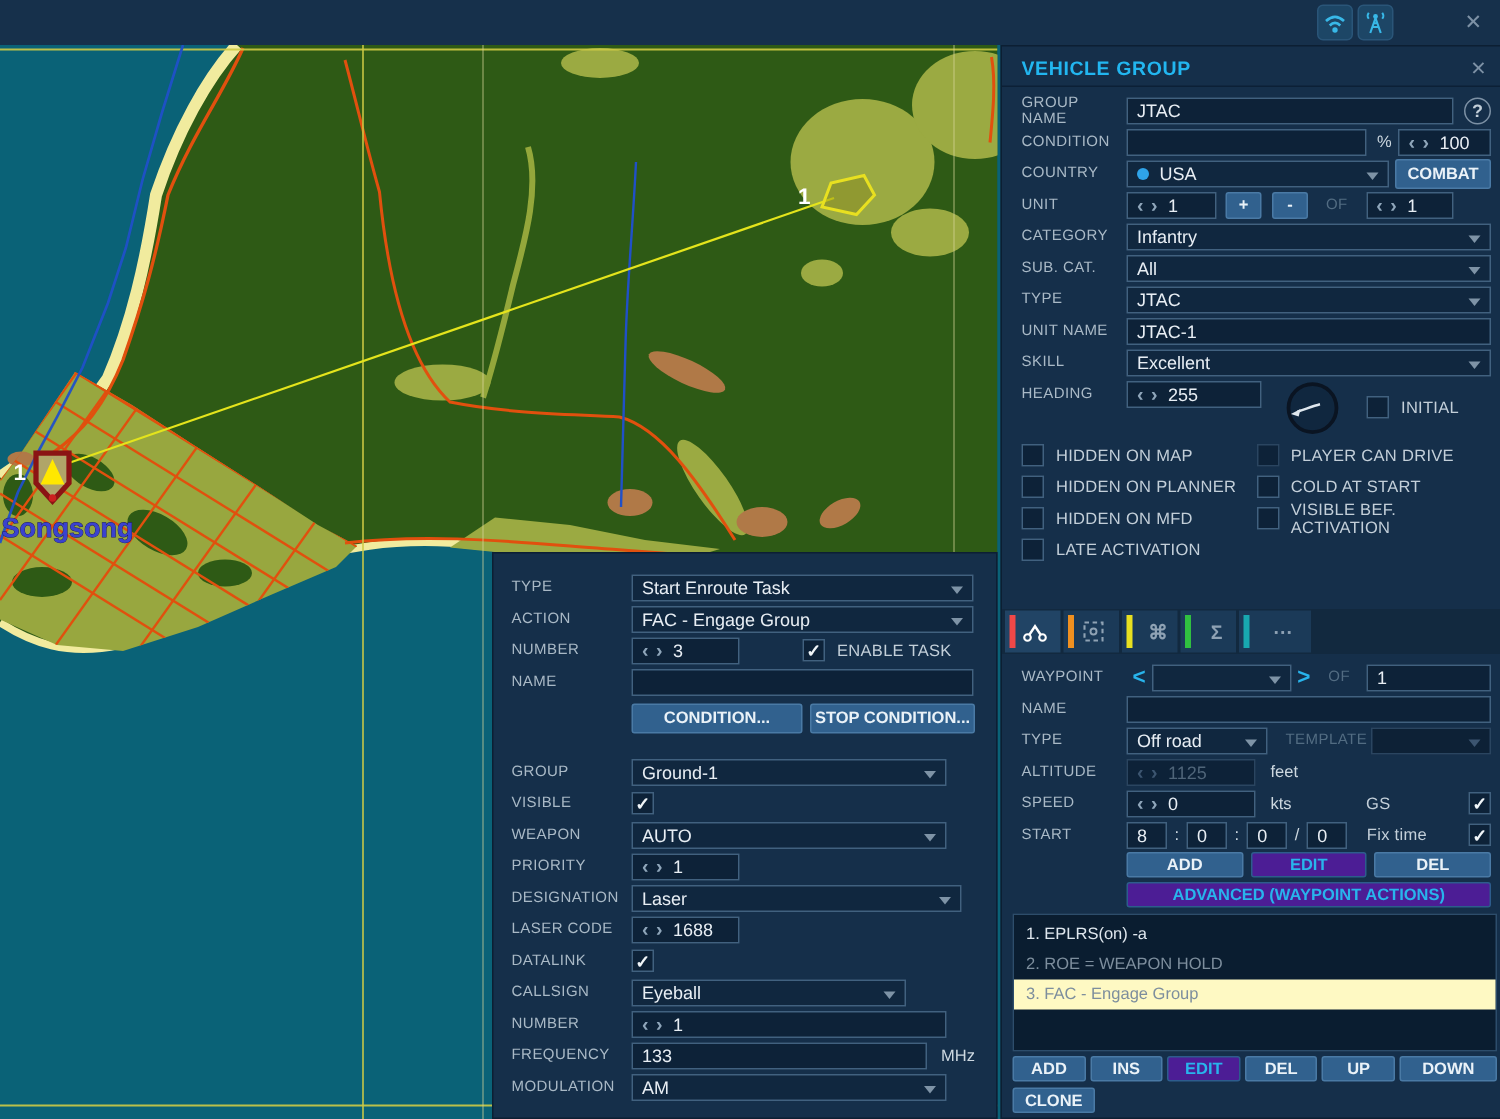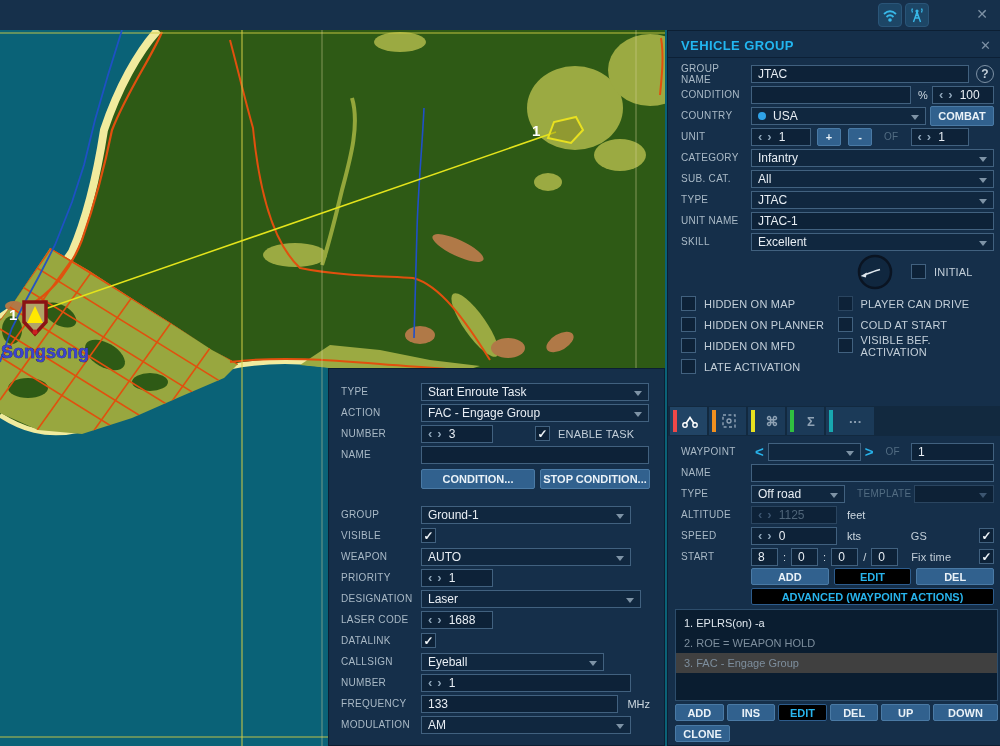--- a/index.html
+++ b/index.html
@@ -32,21 +32,21 @@
   .spin .sv { margin-left:7px;text-align:center; }
   .spin.dis { border-color:#2a4560; }
   .spin.dis .sv { color:#4f6579; }
   .spin.dis .sa { color:#3c5570; }
   .cb { width:15px; height:15px; background:#0d2238; border:1px solid #41617f;
     display:inline-flex; align-items:center; justify-content:center; flex:0 0 auto; }
   .cb.checked::after { content:"✓"; color:#f0f5f8; font-size:12px; font-weight:bold; }
   .cb.dis { border-color:#2a4560; }
   .btn { background:#31618e; border:1px solid #4a7aa5; border-radius:2px; color:#eaf2f8;
     font-size:11px; font-weight:bold; display:flex; align-items:center; justify-content:center; cursor:default; }
-  .btn.ghost { background:#000000; border:1px solid #2d5c8c; color:#28b4ec; }
+  .btn.ghost { background:#4c1d95; border:1px solid #2d5c8c; color:#28b4ec; }
   .cblabel { color:#c3cfd9; font-size:11px; letter-spacing:.2px; }
   .help { width:18px; height:18px; border:1px solid #7d91a5; border-radius:50%; color:#c3cfd9;
     font-size:12px; font-weight:bold; display:flex; align-items:center; justify-content:center; }
 
   
   #vg { left:667px; top:30px; width:335px; height:716px; }
   #vg .hdr { position:absolute; left:13px; top:7px; color:#22b6f0; font-size:13px; font-weight:bold; letter-spacing:.4px; }
   #vg .hclose { position:absolute; right:10px; top:7px; color:#7d91a5; font-size:13px; }
   #vg .hline { position:absolute; left:0; top:26px; width:100%; height:1px; background:#0c2036; }
   .vgrows { position:absolute; left:13px; top:32px; right:7px; }
@@ -69,21 +69,21 @@
   .wpnav { color:#28b4ec; font-size:15px; font-weight:bold; padding:0 4px; }
 
   .wpbtns { position:absolute; left:83px; top:537px; right:7px; height:17px; display:flex; gap:5px; }
   .wpbtns .btn { flex:1; height:17px; }
   .advbtn { position:absolute; left:83px; top:557px; right:7px; height:17px; }
 
   .listbox { position:absolute; left:7px; top:578px; right:3px; height:92px;
     background:#0a1d30; border:1px solid #2d4d6b; padding-top:3px; }
   .li { height:20px; line-height:20px; padding-left:8px; font-size:11px; color:#7d8e9d; }
   .li.white { color:#dfe7ee; }
-  .li.sel { background:#404040; }
+  .li.sel { background:#fef9c3; }
 
   .listbtns { position:absolute; left:7px; top:673px; right:3px; height:17px; display:flex; gap:3px; }
   .listbtns .btn { flex:1; height:17px; }
   .listbtns .btn.wide { flex:1.35; }
   .clonebtn { position:absolute; left:7px; top:694px; width:55px; height:17px; }
 
   
   #task { left:328px; top:368px; width:337px; height:378px; }
   .taskrows { position:absolute; left:12px; top:12px; right:14px; }
   .taskrows .lbl { width:80px; }
@@ -389,20 +389,27 @@
           <span>JTAC-1</span>
         </div>
       </div>
       <div class="row">
         <span class="lbl">SKILL</span>
         <div class="dd" style="width:245px">
           <span>Excellent</span>
           <span class="ddc"></span>
         </div>
       </div>
+      <div class="row">
+        <span class="lbl">HEADING</span>
+        <div class="spin" style="width:90px">
+          <span class="sa"></span>
+          <span class="sv">255</span>
+        </div>
+      </div>
     </div>
 
     <svg style="position:absolute;left:188px;top:222px" width="38" height="38" viewBox="0 0 38 38">
       <circle cx="19" cy="19" r="16" fill="#10273f" stroke="#0a1422" stroke-width="2.5"></circle>
       <path d="M24,16.5 C20,17.5 15,19.5 9,21.5" stroke="#dfe7ee" stroke-width="1.6" fill="none"></path>
       <polygon points="4.6,23 11,19.6 9.8,24.6" fill="#dfe7ee"></polygon>
     </svg>
     <span class="cb" style="position:absolute;left:243px;top:233px"></span>
     <span class="cblabel" style="position:absolute;left:266px;top:235px">INITIAL</span>
 

